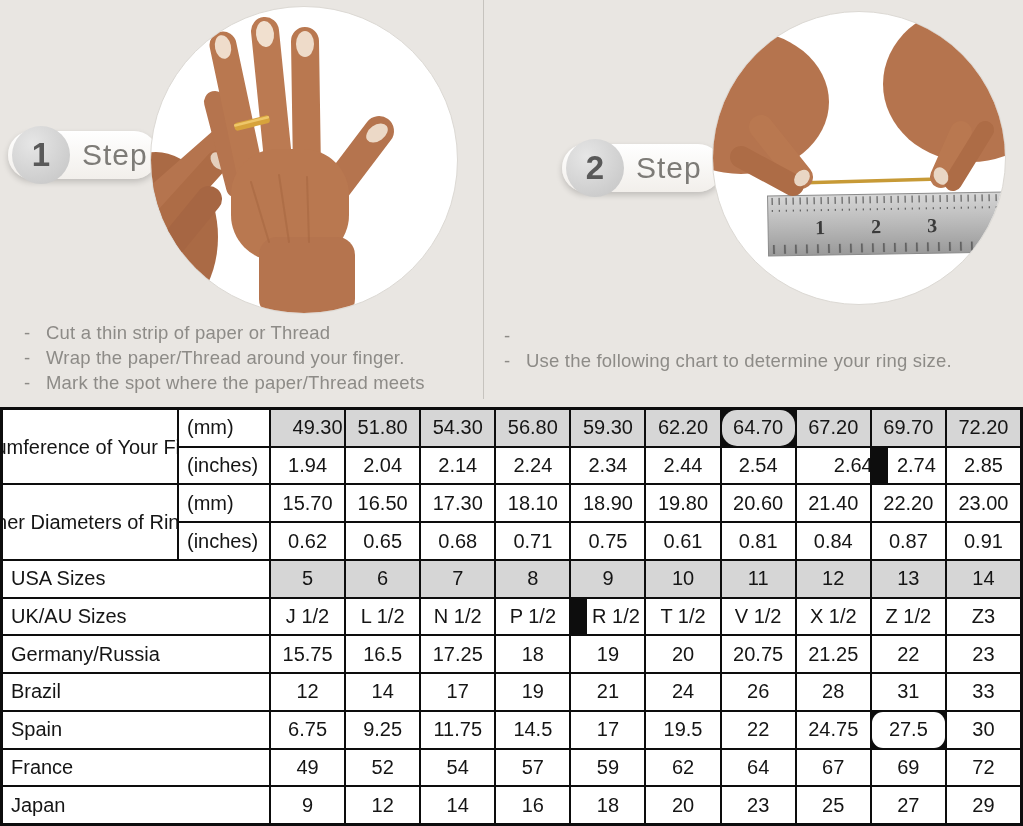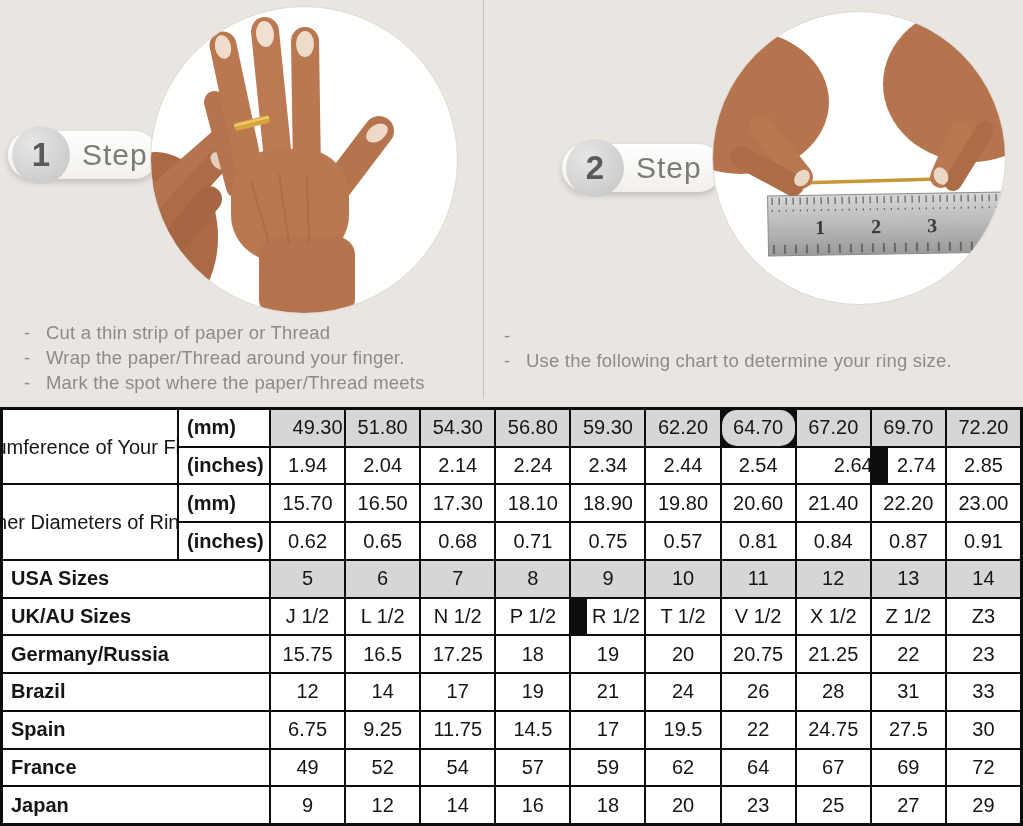--- a/index.html
+++ b/index.html
@@ -51,21 +51,21 @@
     position:absolute; left:0; top:407px; width:1023px; height:419px; box-sizing:border-box;
     display:grid; grid-template-columns:174px 90px repeat(10,1fr);
     grid-template-rows:repeat(11,1fr); gap:2px;
     background:#0d0d0d; border:3px solid #0d0d0d;
   }
   .cell { background:#ffffff; color:#151515; font-size:20px;
           display:flex; align-items:center; justify-content:center;
           white-space:nowrap; overflow:hidden; }
   .cell.gray { background:#d6d6d6; }
   .cell.group-label { text-align:center; line-height:1.3; font-size:20px; }
-  .cell.unit-label, .cell.region-label { justify-content:flex-start; padding-left:8px;font-weight:bold; }
+  .cell.unit-label, .cell.region-label { justify-content:flex-start; padding-left:8px; }
 </style>
 </head>
 <body>
 
 <div class="page">
 
   <div class="top-section">
     <div class="divider"></div>
 
     <div class="step-badge badge1">
@@ -216,21 +216,21 @@
       <div class="cell value-cell" style="grid-area: 3 / 9;">20.60</div>
       <div class="cell value-cell" style="grid-area: 3 / 10;">21.40</div>
       <div class="cell value-cell" style="grid-area: 3 / 11;">22.20</div>
       <div class="cell value-cell" style="grid-area: 3 / 12;">23.00</div>
       <div class="cell unit-label" style="grid-area: 4 / 2;">(inches)</div>
       <div class="cell value-cell" style="grid-area: 4 / 3;">0.62</div>
       <div class="cell value-cell" style="grid-area: 4 / 4;">0.65</div>
       <div class="cell value-cell" style="grid-area: 4 / 5;">0.68</div>
       <div class="cell value-cell" style="grid-area: 4 / 6;">0.71</div>
       <div class="cell value-cell" style="grid-area: 4 / 7;">0.75</div>
-      <div class="cell value-cell" style="grid-area: 4 / 8;">0.57</div>
+      <div class="cell value-cell" style="grid-area: 4 / 8;">0.61</div>
       <div class="cell value-cell" style="grid-area: 4 / 9;">0.81</div>
       <div class="cell value-cell" style="grid-area: 4 / 10;">0.84</div>
       <div class="cell value-cell" style="grid-area: 4 / 11;">0.87</div>
       <div class="cell value-cell" style="grid-area: 4 / 12;">0.91</div>
       <div class="cell region-label" style="grid-area: 5 / 1 / auto / span 2;">USA Sizes</div>
       <div class="cell value-cell gray" style="grid-area: 5 / 3;">5</div>
       <div class="cell value-cell gray" style="grid-area: 5 / 4;">6</div>
       <div class="cell value-cell gray" style="grid-area: 5 / 5;">7</div>
       <div class="cell value-cell gray" style="grid-area: 5 / 6;">8</div>
       <div class="cell value-cell gray" style="grid-area: 5 / 7;">9</div>
@@ -274,21 +274,21 @@
       <div class="cell value-cell" style="grid-area: 8 / 12;">33</div>
       <div class="cell region-label" style="grid-area: 9 / 1 / auto / span 2;">Spain</div>
       <div class="cell value-cell" style="grid-area: 9 / 3;">6.75</div>
       <div class="cell value-cell" style="grid-area: 9 / 4;">9.25</div>
       <div class="cell value-cell" style="grid-area: 9 / 5;">11.75</div>
       <div class="cell value-cell" style="grid-area: 9 / 6;">14.5</div>
       <div class="cell value-cell" style="grid-area: 9 / 7;">17</div>
       <div class="cell value-cell" style="grid-area: 9 / 8;">19.5</div>
       <div class="cell value-cell" style="grid-area: 9 / 9;">22</div>
       <div class="cell value-cell" style="grid-area: 9 / 10;">24.75</div>
-      <div class="cell value-cell" style="grid-area: 9 / 11;">27.5</div>
+      <div class="cell value-cell" style="grid-area: 9 / 11; border-radius: 11px;">27.5</div>
       <div class="cell value-cell" style="grid-area: 9 / 12;">30</div>
       <div class="cell region-label" style="grid-area: 10 / 1 / auto / span 2;">France</div>
       <div class="cell value-cell" style="grid-area: 10 / 3;">49</div>
       <div class="cell value-cell" style="grid-area: 10 / 4;">52</div>
       <div class="cell value-cell" style="grid-area: 10 / 5;">54</div>
       <div class="cell value-cell" style="grid-area: 10 / 6;">57</div>
       <div class="cell value-cell" style="grid-area: 10 / 7;">59</div>
       <div class="cell value-cell" style="grid-area: 10 / 8;">62</div>
       <div class="cell value-cell" style="grid-area: 10 / 9;">64</div>
       <div class="cell value-cell" style="grid-area: 10 / 10;">67</div>

